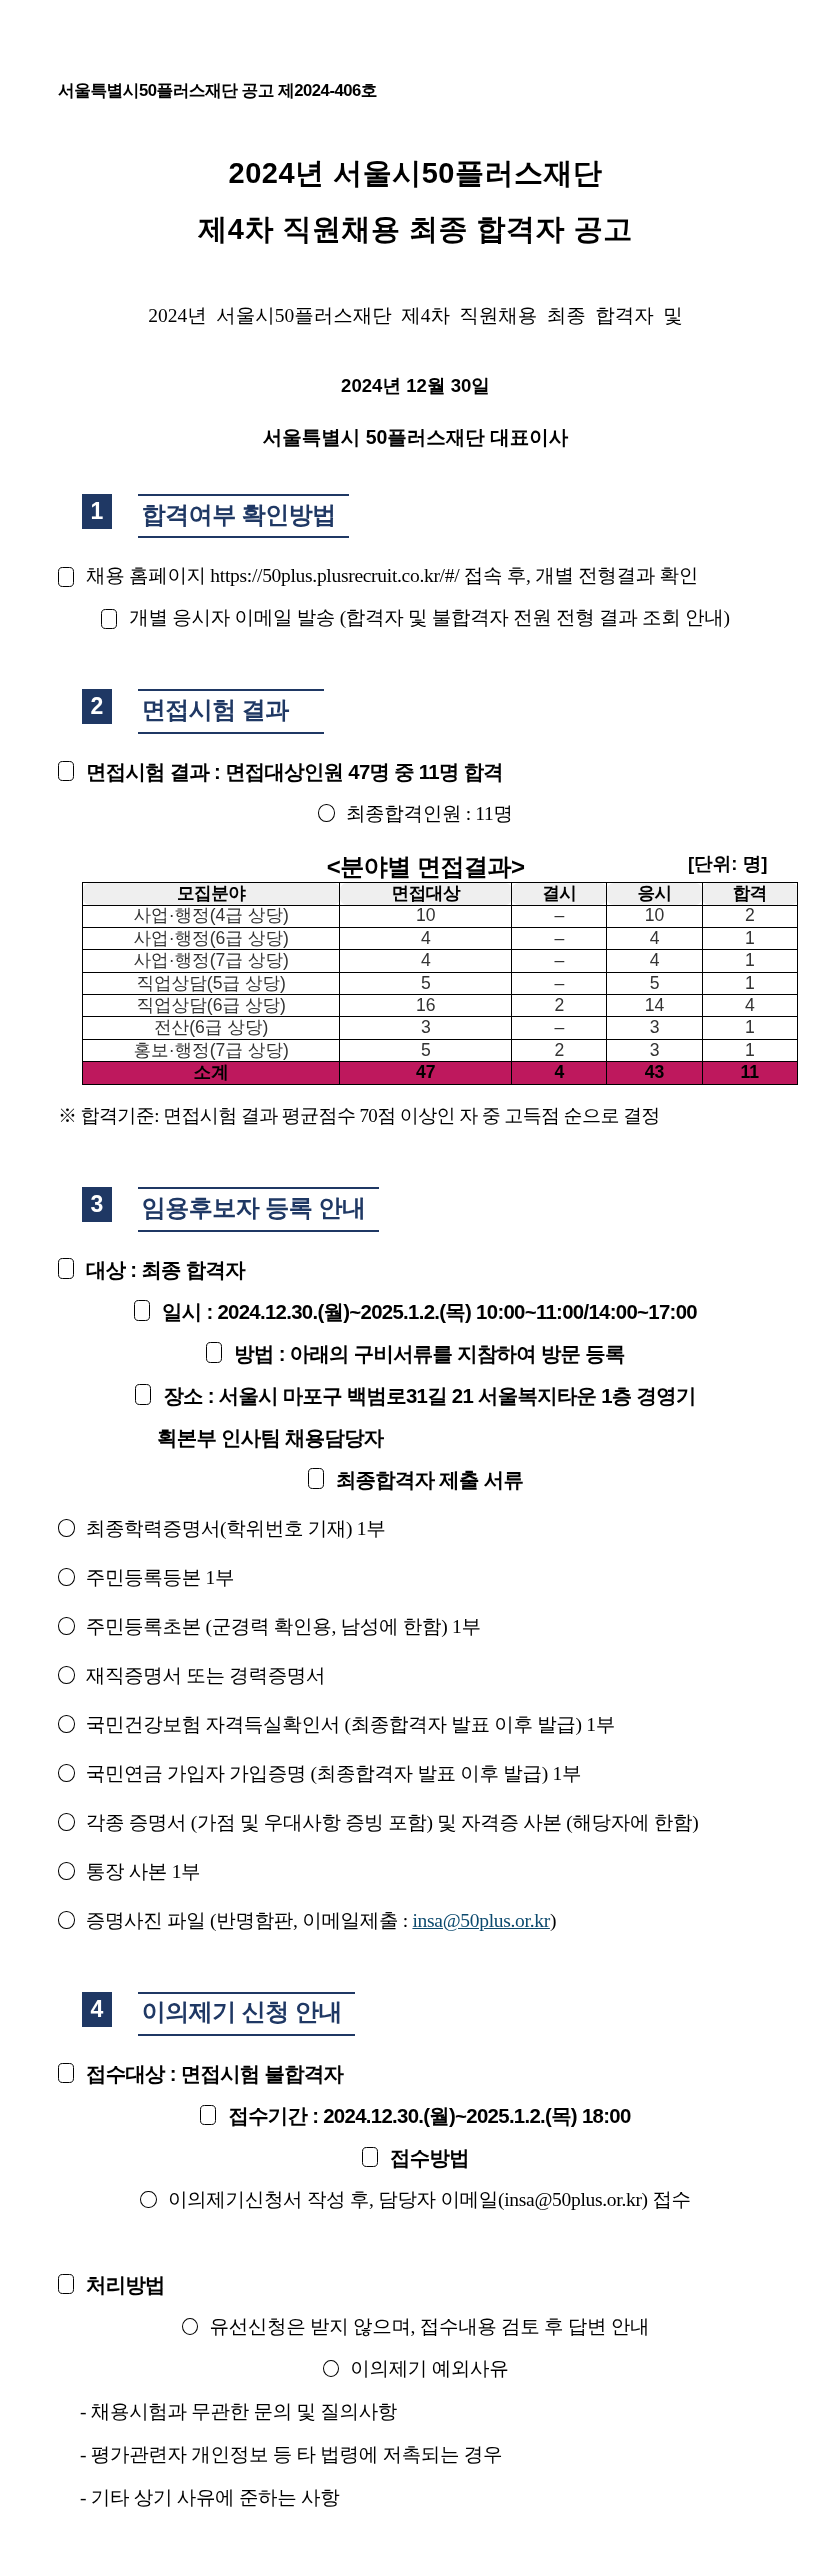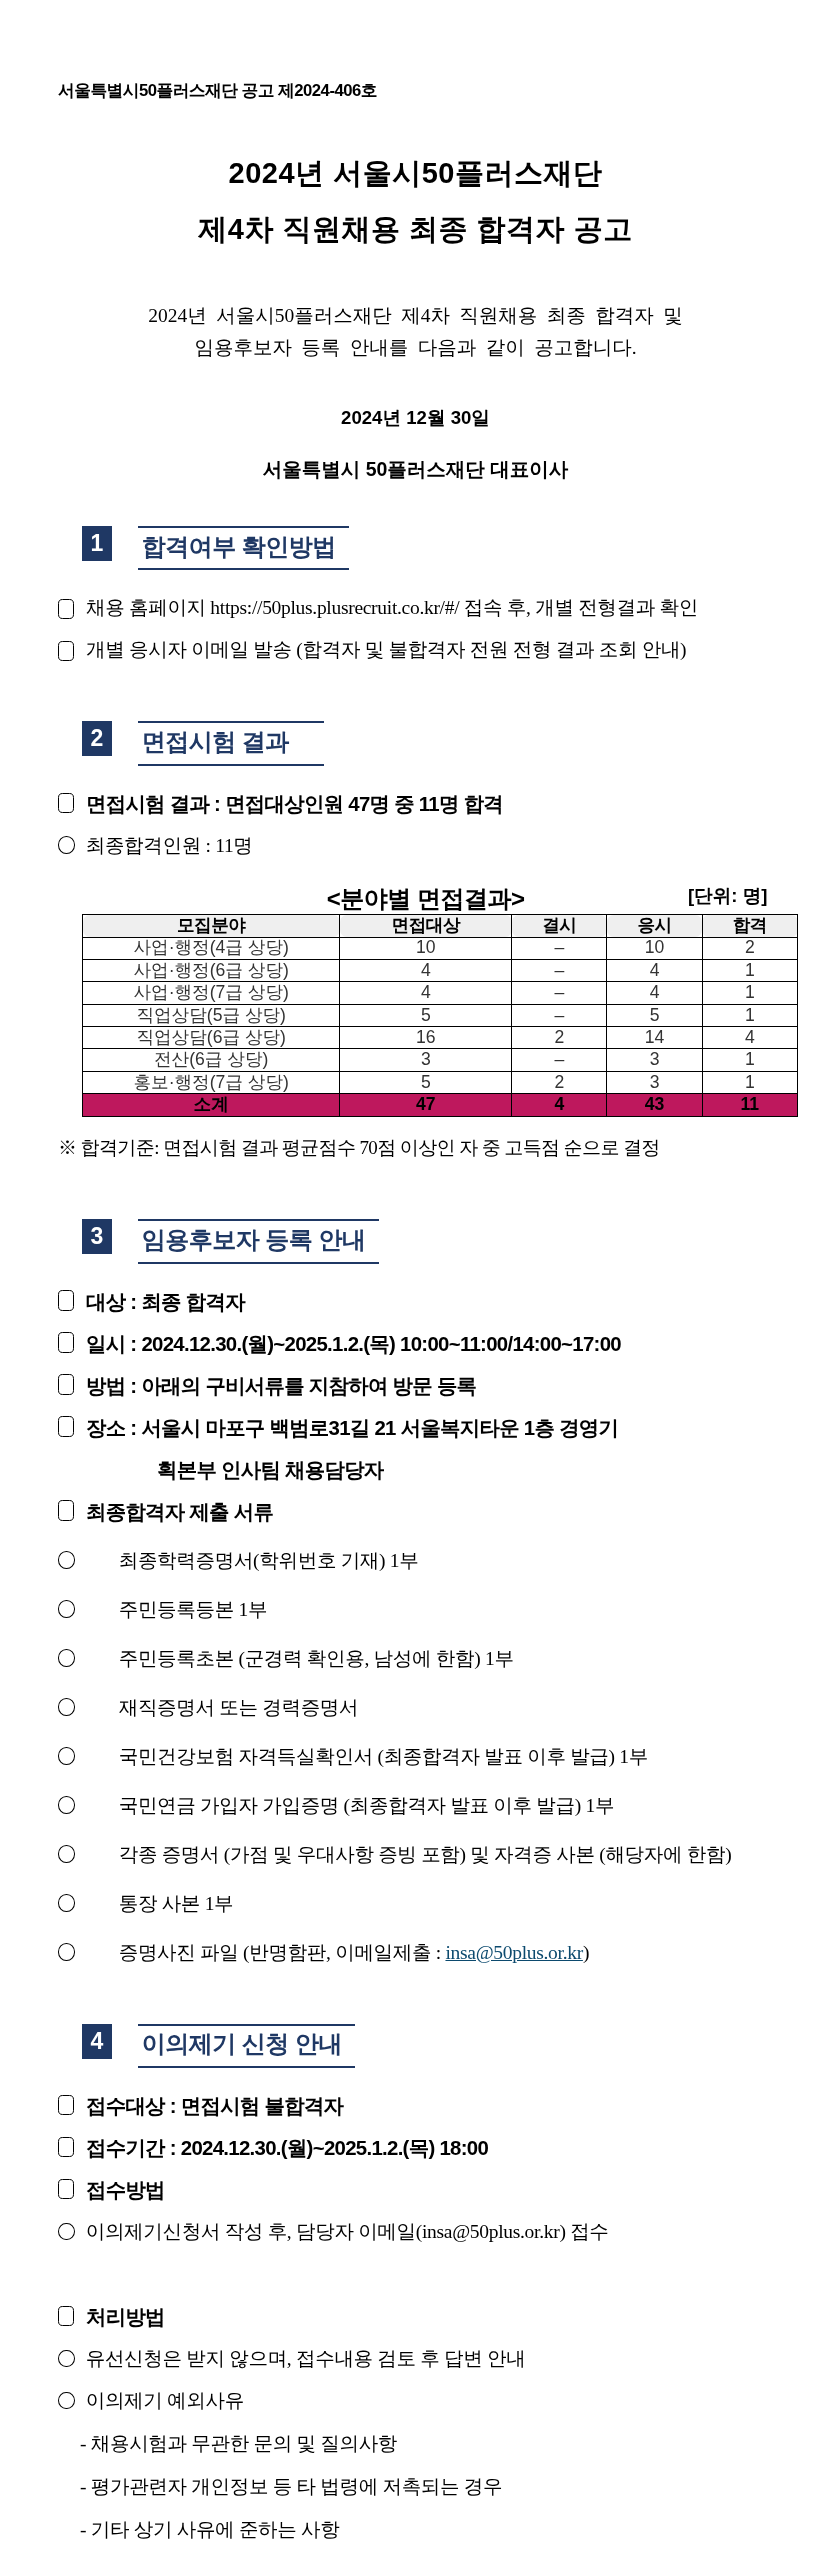--- a/index.html
+++ b/index.html
@@ -71,37 +71,36 @@
   .result-tbl .col-field { width: 36%; }
   .result-tbl td { color: #333; }
   .result-tbl tr.sub td { background: #be185d; font-weight: 800; color: #000; }
   .tbl-note { font-family: "Liberation Serif", "DejaVu Serif", serif;
               font-size: 19px; margin-top: 18.6px; letter-spacing: -0.6px; }
 
   
   .mt-sec1 { margin-top: 43px; }
   .mt-sec  { margin-top: 58px; }
   .mt-item-first { margin-top: 25px; text-align: center; }
-  .mt-item { margin-top: 16px; }
-  .mt-doc  { margin-top: 23px; gap: 33px; }
+  .mt-item { margin-top: 16px; justify-content: center; }
+  .mt-doc  { margin-top: 23px; }
   .mt-gap  { margin-top: 59px; }
 </style>
 </head>
 <body>
 
 <div class="notice-no">서울특별시50플러스재단 공고 제2024-406호</div>
 
 <div class="main-title">
   <div class="t-line">2024년 서울시50플러스재단</div>
   <div class="t-line">제4차 직원채용 최종 합격자 공고</div>
 </div>
 
 <div class="intro">
   <div>2024년 서울시50플러스재단 제4차 직원채용 최종 합격자 및</div>
-  <div>임용후보자 등록 안내를 다음과 같이 공고합니다.</div>
 </div>
 
 <div class="date-line">2024년 12월 30일</div>
 <div class="signer-line">서울특별시 50플러스재단 대표이사</div>
 
 <div class="sec-header mt-sec1">
   <div class="sec-num">1</div>
   <div class="sec-title">합격여부 확인방법</div>
 </div>
 <div class="item serif-item mt-item-first">

